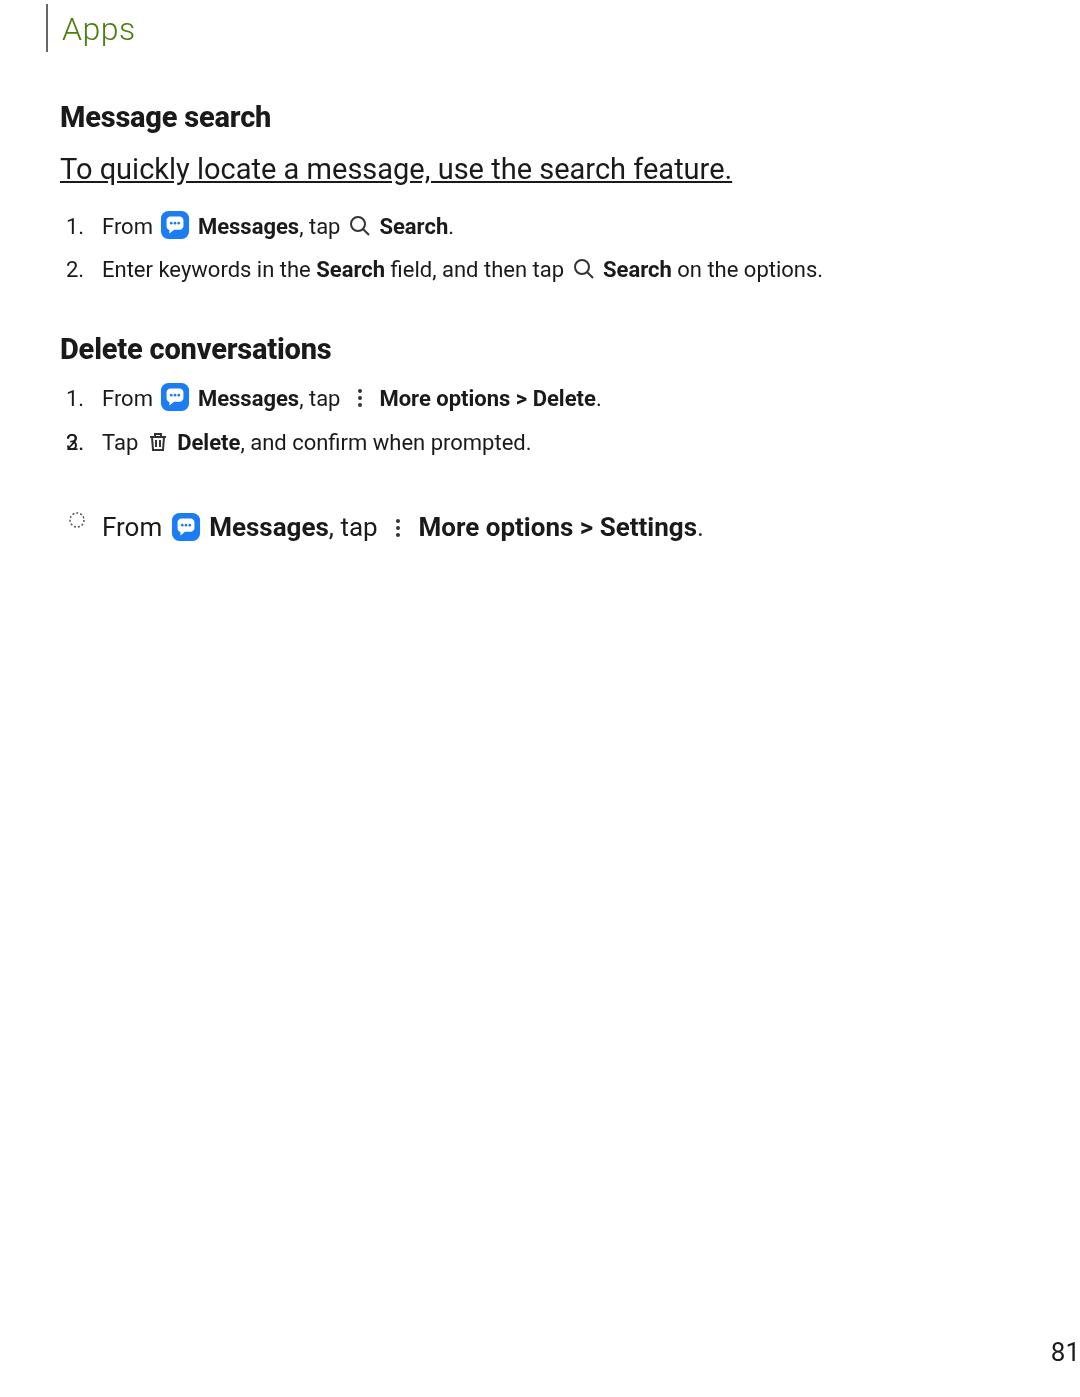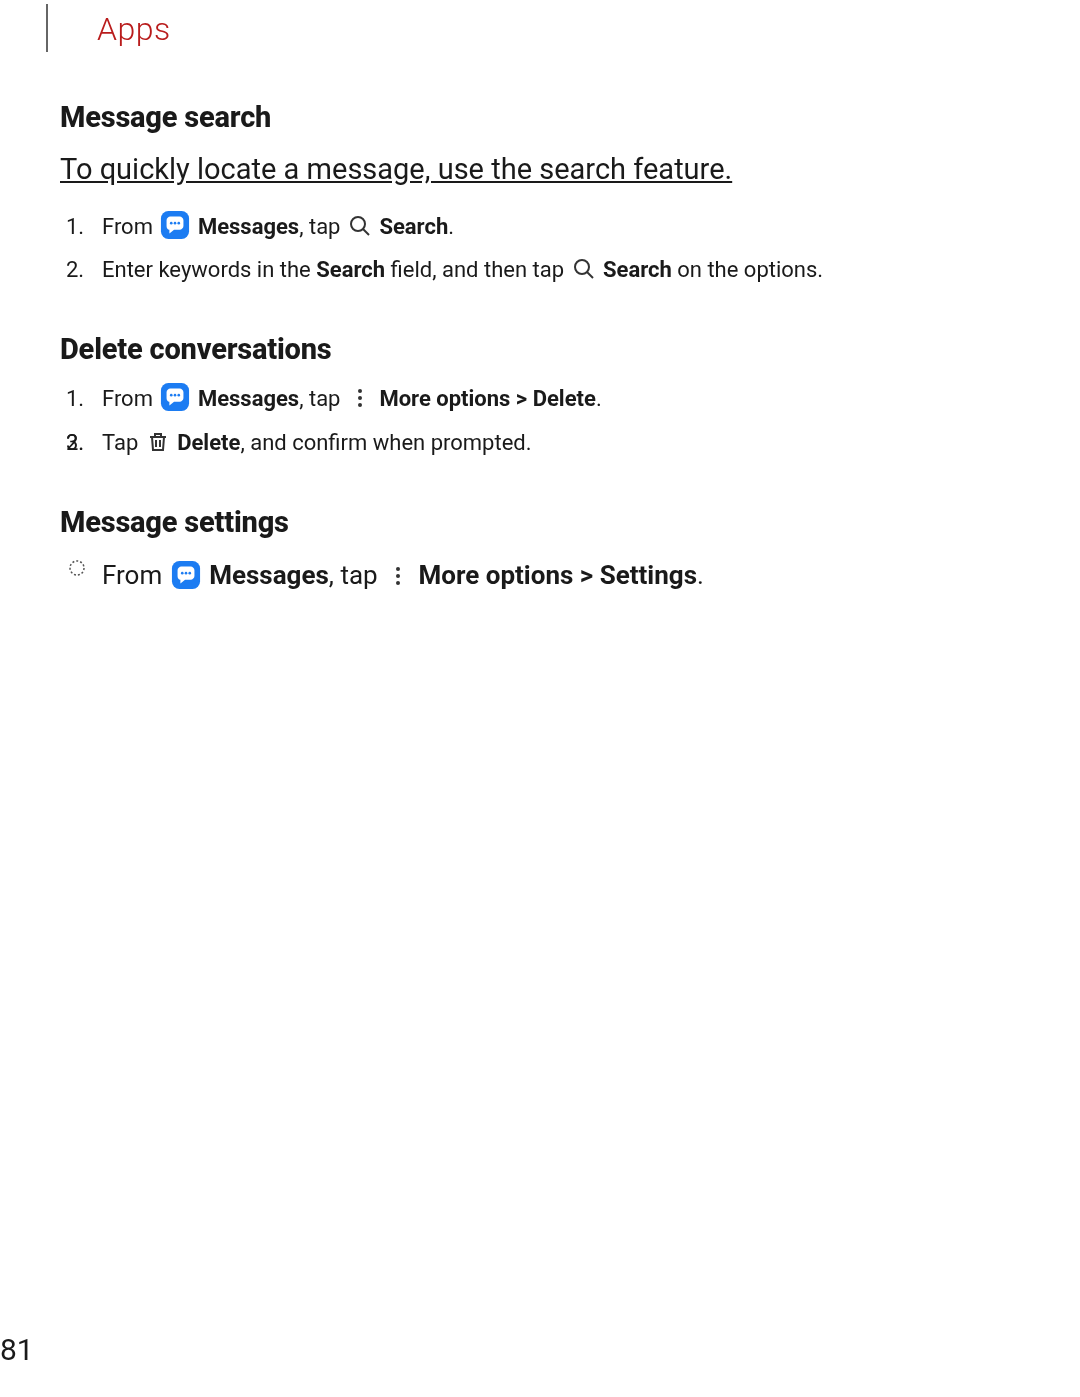--- a/index.html
+++ b/index.html
@@ -26,24 +26,23 @@
     position: absolute;
     left: -14px;
     top: 4px;
     width: 2px;
     height: 48px;
     background: #666;
   }
   .header .title {
     font-size: 32px;
     font-weight: 300;
-    color: #b91c1c;
+    color: #4d7c0f;
     letter-spacing: 0.5px;
     padding-left: 2px;
-    margin-left: 35px;
   }
 
   .section { margin-bottom: 28px; margin-top: 44px; }
   .section h2 {
     font-size: 29px;
     font-weight: 800;
     letter-spacing: -0.2px;
     margin-bottom: 14px;
   }
   .intro {
@@ -99,22 +98,22 @@
     margin: 0 2px;
   }
   .icon.sm { width: 24px; height: 24px; vertical-align: -4px; }
   .icon svg { width: 100%; height: 100%; display: block; }
 
   .pagenum {
     position: absolute;
     bottom: 30px;
     left: 0;
     right: 0;
-    text-align: left;
-    font-size: 30px;
+    text-align: right;
+    font-size: 26px;
   }
 </style>
 </head>
 <body>
 
 <div class="page">
 
   <div class="header">
     <div class="rule"></div>
     <div class="title">Apps</div>
@@ -192,21 +191,20 @@
               <line x1="10" y1="10" x2="10" y2="17"></line>
               <line x1="14" y1="10" x2="14" y2="17"></line>
             </svg>
           </span>
         <span class="b">Delete</span><span>, and confirm when prompted.</span>
       </li>
     </ol>
   </div>
 
   <div class="section">
-    <h2>Message settings</h2>
     <ul class="bullet-list">
       <li>
         <span class="bullet-marker">
             <svg viewBox="0 0 18 18" fill="none" stroke="#555" stroke-width="1.5" stroke-dasharray="2 2">
               <circle cx="9" cy="9" r="7"></circle>
             </svg>
           </span>
         <span>From </span><span class="icon">
             <svg viewBox="0 0 32 32">
               <rect x="1" y="1" width="30" height="30" rx="8" fill="#1C7CF2"></rect>

